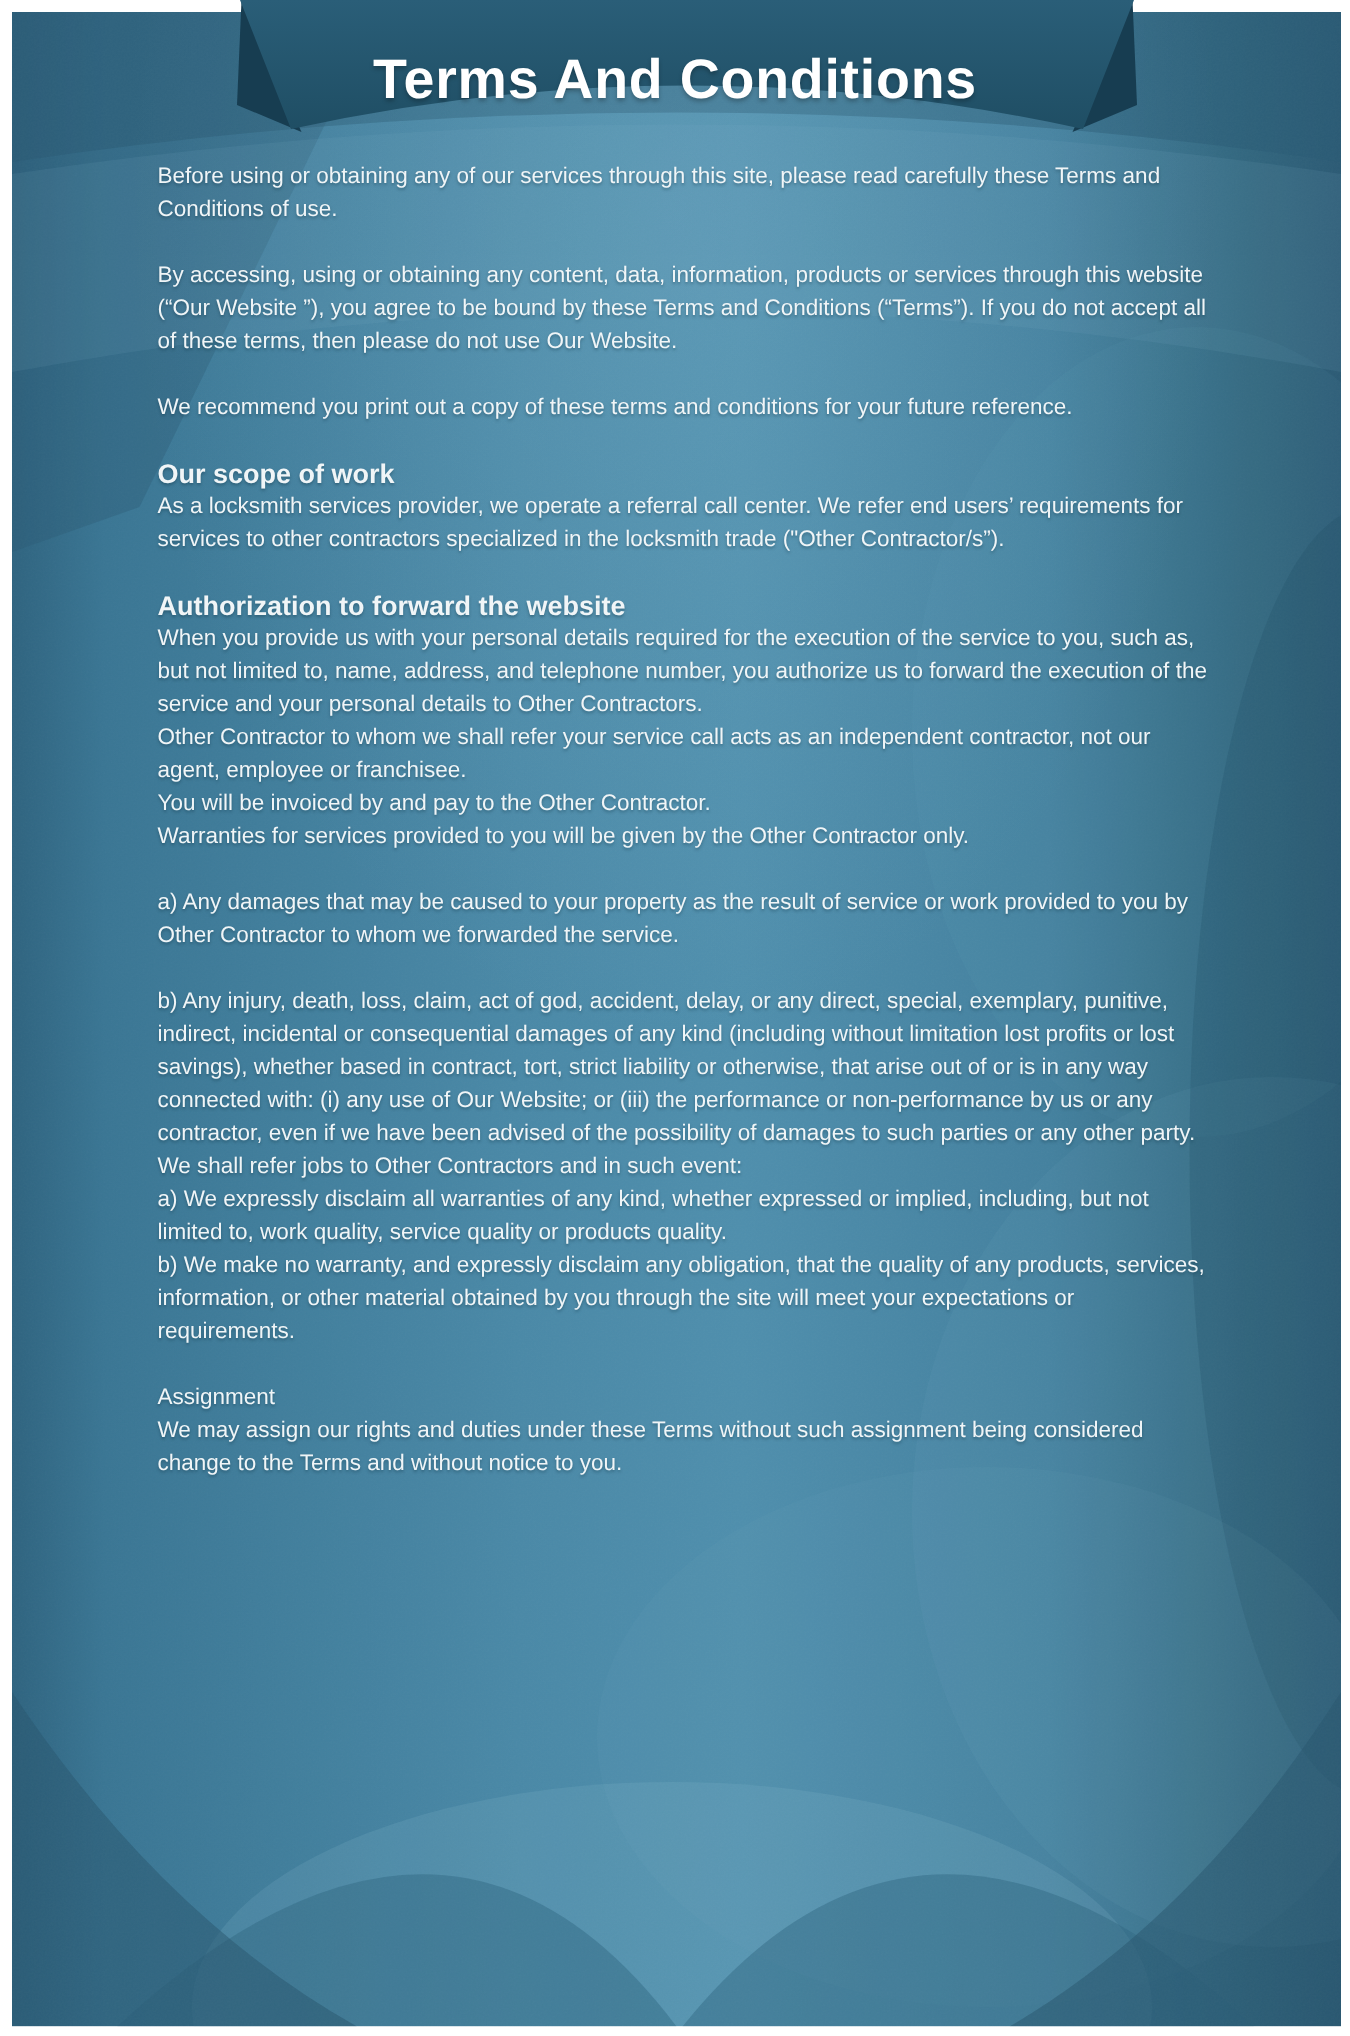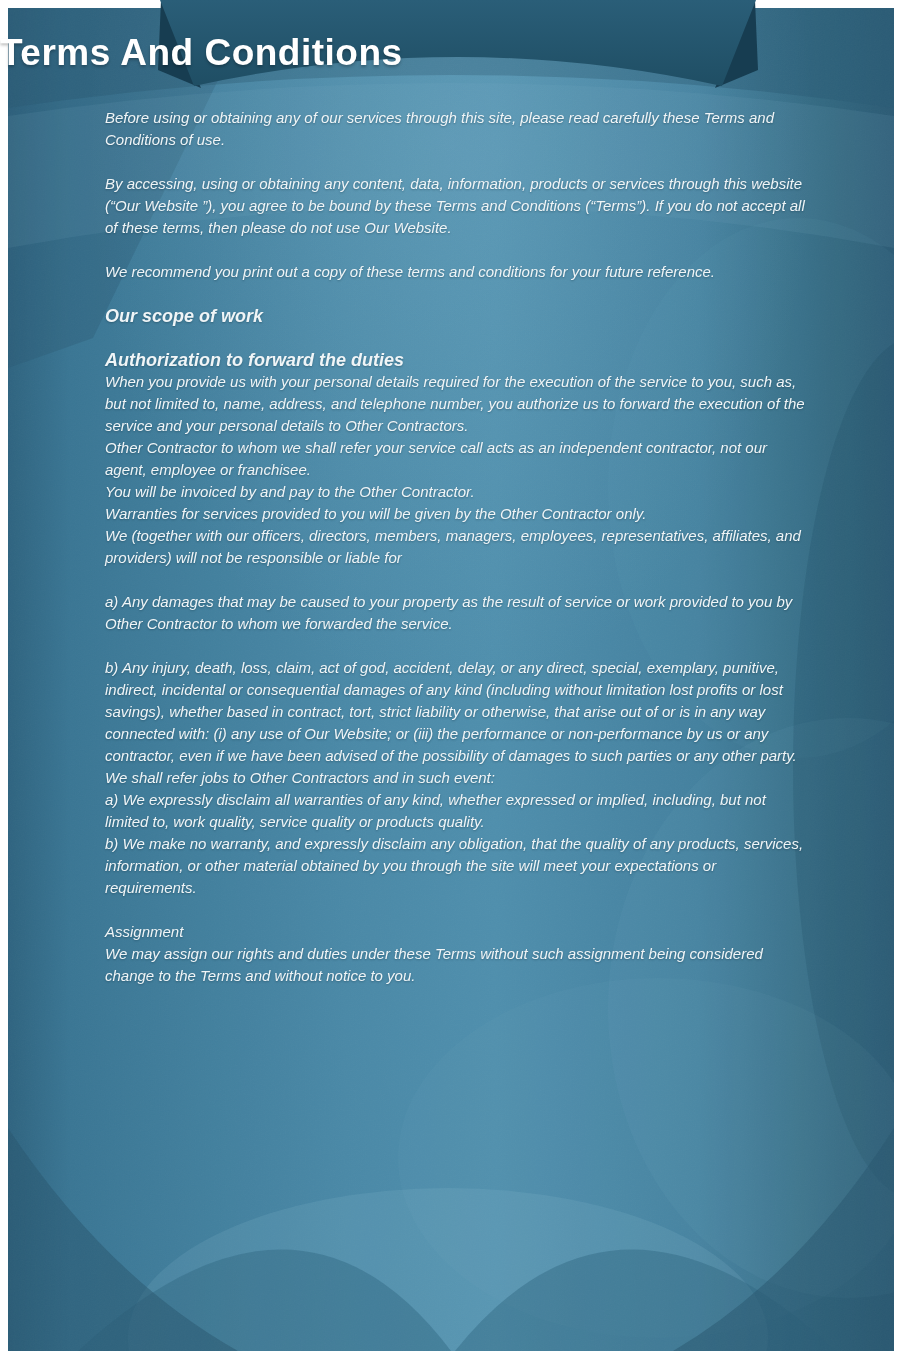--- a/index.html
+++ b/index.html
@@ -8,32 +8,31 @@
     font-family:"Liberation Sans", sans-serif;overflow:hidden;
   }
   .panel{
     position:absolute;left:8px;right:6px;top:8px;bottom:6px;
     overflow:hidden;
   }
   .panel-bg{position:absolute;left:0;top:0;width:100%;height:100%;}
   .ribbon-wrap{position:absolute;left:0;top:0;width:900px;height:118px;z-index:4;}
   .page-title{
     position:absolute;left:0;top:7px;width:900px;z-index:5;
-    color:#ffffff;font-size:37px;font-weight:700;
+    text-align:center;color:#ffffff;font-size:37px;font-weight:700;
     letter-spacing:0.5px;text-shadow:0 2px 3px rgba(0,0,0,0.25);
   }
   .content{
     position:absolute;left:97px;top:99px;width:705px;z-index:3;
     color:#f0f5f7;font-size:15px;line-height:22px;
     text-shadow:0 1px 2px rgba(10,40,55,0.35);
   }
   .content p, .content h2{
     margin:22px 0 0 0;padding:0;font-size:15px;line-height:22px;
     white-space:pre-line;
-    font-style:italic;
   }
   .content p:first-child{margin-top:0;}
   .content h2{font-weight:700;font-size:18px;}
   .content .tight{margin-top:0;}
 </style>
 </head>
 <body>
 
 <div class="panel">
 
@@ -83,26 +82,26 @@
     <path d="M886,1343 L886,1120 Q790,1270 665,1343 Z" fill="#27556d" opacity="0.5"></path>
 
     <rect x="0" y="0" width="886" height="1343" filter="url(#noise)" opacity="0.5"></rect>
   </svg>
 
   <section class="content">
     <p>Before using or obtaining any of our services through this site, please read carefully these Terms and Conditions of use.</p>
     <p>By accessing, using or obtaining any content, data, information, products or services through this website (“Our Website ”), you agree to be bound by these Terms and Conditions (“Terms”). If you do not accept all of these terms, then please do not use Our Website.</p>
     <p>We recommend you print out a copy of these terms and conditions for your future reference.</p>
     <h2>Our scope of work</h2>
-    <h2>Authorization to forward the duties</h2>
+    <p class="tight">As a locksmith services provider, we operate a referral call center. We refer end users’ requirements for services to other contractors specialized in the locksmith trade ("Other Contractor/s”).</p>
+    <h2>Authorization to forward the website</h2>
     <p class="tight">When you provide us with your personal details required for the execution of the service to you, such as, but not limited to, name, address, and telephone number, you authorize us to forward the execution of the service and your personal details to Other Contractors.</p>
     <p class="tight">Other Contractor to whom we shall refer your service call acts as an independent contractor, not our agent, employee or franchisee.
 You will be invoiced by and pay to the Other Contractor.
 Warranties for services provided to you will be given by the Other Contractor only.</p>
-    <p class="tight">We (together with our officers, directors, members, managers, employees, representatives, affiliates, and providers) will not be responsible or liable for</p>
     <p>a) Any damages that may be caused to your property as the result of service or work provided to you by Other Contractor to whom we forwarded the service.</p>
     <p>b) Any injury, death, loss, claim, act of god, accident, delay, or any direct, special, exemplary, punitive, indirect, incidental or consequential damages of any kind (including without limitation lost profits or lost savings), whether based in contract, tort, strict liability or otherwise, that arise out of or is in any way connected with: (i) any use of Our Website; or (iii) the performance or non-performance by us or any contractor, even if we have been advised of the possibility of damages to such parties or any other party.</p>
     <p class="tight">We shall refer jobs to Other Contractors and in such event:
 a) We expressly disclaim all warranties of any kind, whether expressed or implied, including, but not limited to, work quality, service quality or products quality.
 b) We make no warranty, and expressly disclaim any obligation, that the quality of any products, services, information, or other material obtained by you through the site will meet your expectations or requirements.</p>
     <p>Assignment
 We may assign our rights and duties under these Terms without such assignment being considered change to the Terms and without notice to you.</p>
   </section>
 </div>
 

